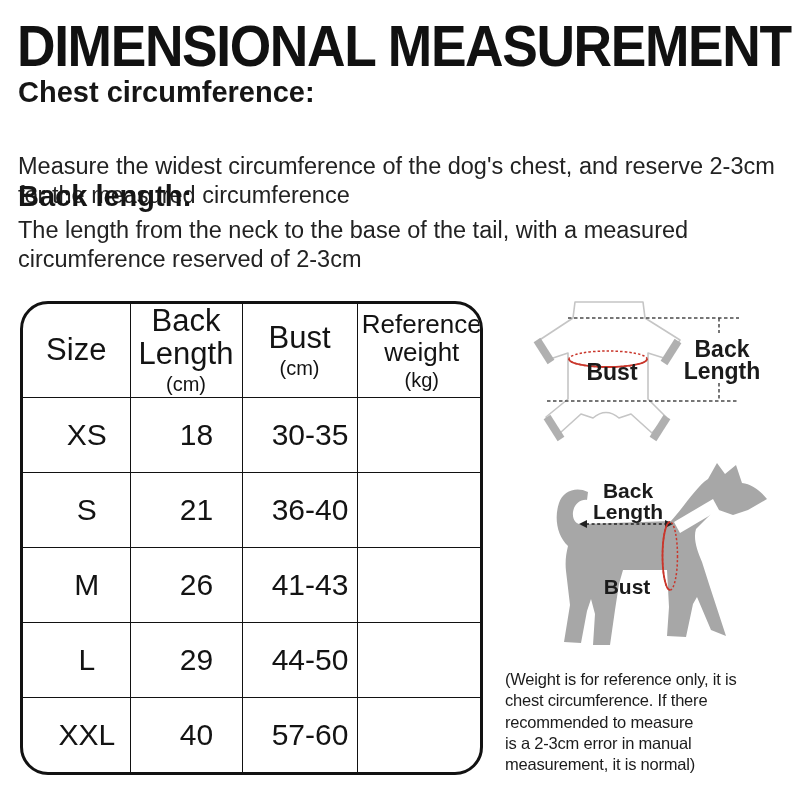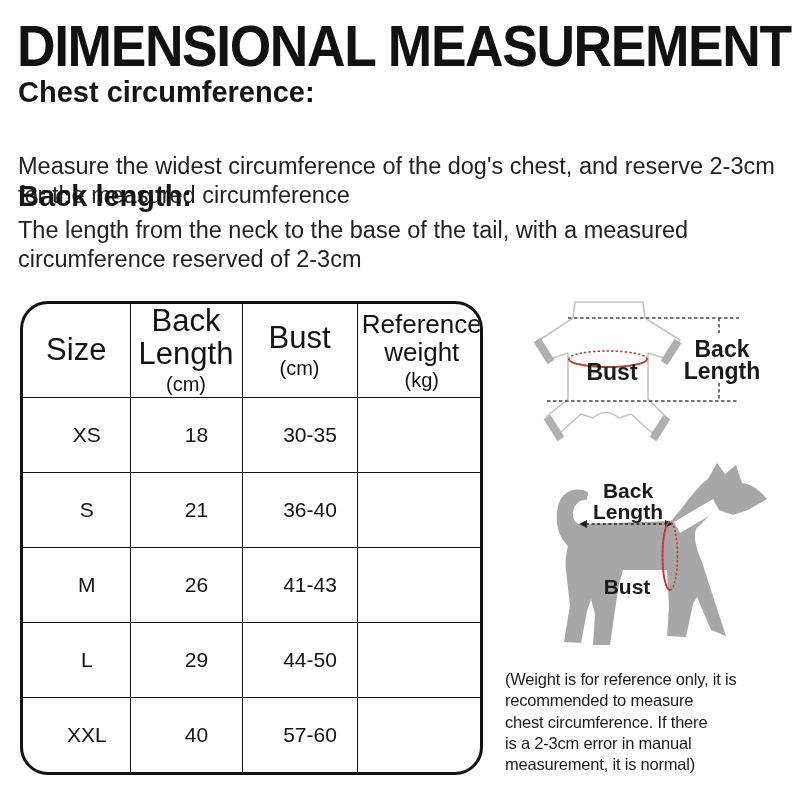--- a/index.html
+++ b/index.html
@@ -33,21 +33,21 @@
     text-align:center; vertical-align:middle; font-weight:normal; color:#131313;
     padding:0;
   }
   th:first-child, td:first-child { border-left:none; }
   thead th { border-top:none; height:93px; }
   tbody tr { height:63px; }
   .h-label { font-size:31px; line-height:1.06; }
   th:nth-child(4) .h-label { font-size:26px; line-height:1.1; }
   .h-unit { font-size:20px; line-height:1.05; margin-top:3px; }
   .h-unit:empty { display:none; }
-  td { font-size:21px;padding-left:21px; }
+  td { font-size:30px;padding-left:21px; }
 
   
   .garment-svg { left:530px; top:288px; }
   .dog-svg     { left:540px; top:458px; }
 
   .note {
     left:505px; top:669px; width:290px; 
     font-size:16.5px; line-height:21.3px; font-weight:500; color:#1c1c1c;
     letter-spacing:-0.2px;
   }
@@ -171,19 +171,19 @@
     <ellipse cx="130" cy="98" rx="7.5" ry="34" fill="none" stroke="#c9362b" stroke-width="1.5" stroke-dasharray="2.2,2"></ellipse>
     <path d="M130,64 A7.5,34 0 0 0 130,132" fill="none" stroke="#c9362b" stroke-width="1.8"></path>
 
     <text x="88" y="40" font-size="21" text-anchor="middle">Back</text>
     <text x="88" y="61" font-size="21" text-anchor="middle">Length</text>
     <text x="87" y="136" font-size="21" text-anchor="middle">Bust</text>
   </svg>
 
   <div class="abs note">
     <div>(Weight is for reference only, it is</div>
+    <div>chest circumference. If there</div>
     <div>recommended to measure</div>
-    <div>chest circumference. If there</div>
     <div>is a 2-3cm error in manual</div>
     <div>measurement, it is normal)</div>
   </div>
 
 </div>
 
 </body></html>

